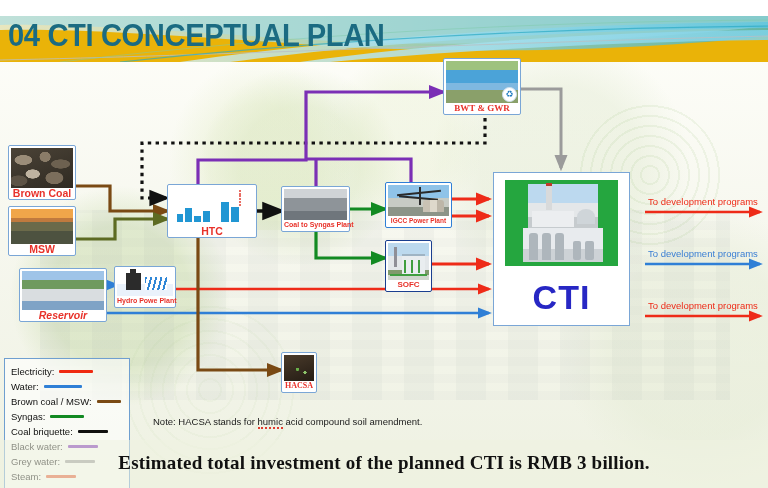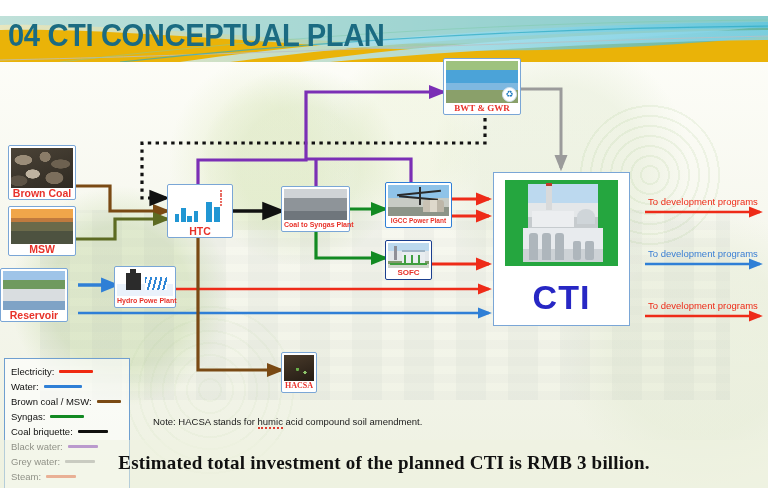--- a/index.html
+++ b/index.html
@@ -292,34 +292,34 @@
   <div class="node big-cap" style="left:8px;top:145px;width:68px;height:55px;">
     <div class="thumb th-coal"></div>
     <div class="cap">Brown Coal</div>
   </div>
 
   <div class="node big-cap" style="left:8px;top:206px;width:68px;height:50px;">
     <div class="thumb th-msw"></div>
     <div class="cap">MSW</div>
   </div>
 
-  <div class="node big-cap" style="left:0;top:268px;width:68px;height:54px;">
+  <div class="node big-cap" style="left:19px;top:268px;width:88px;height:54px;font-style:italic;">
     <div class="thumb th-res"></div>
     <div class="cap">Reservoir</div>
   </div>
 
   <div class="node" style="left:114px;top:266px;width:62px;height:42px;">
     <div class="thumb th-hydro">
       <div class="hy-b"></div>
       <div class="hy-w"></div>
     </div>
     <div class="cap" style="font-size:7px;">Hydro Powe Plant</div>
   </div>
 
-  <div class="node big-cap" style="left:167px;top:184px;width:66px;height:54px;">
+  <div class="node big-cap" style="left:167px;top:184px;width:90px;height:54px;">
     <div class="thumb th-htc">
       <div class="htc-bars">
         <i style="left:2%;width:9%;height:30%"></i>
         <i style="left:14%;width:9%;height:52%"></i>
         <i style="left:26%;width:9%;height:22%"></i>
         <i style="left:38%;width:9%;height:40%"></i>
         <i style="left:62%;width:11%;height:74%"></i>
         <i style="left:76%;width:11%;height:56%"></i>
       </div>
       <div class="htc-dots">
@@ -342,21 +342,21 @@
   <div class="node" style="left:385px;top:182px;width:67px;height:46px;border-color:#2f7fd6;">
     <div class="thumb th-igcc">
       <div class="ig-t"></div>
       <div class="ig-x"></div>
       <div class="ig-x2"></div>
       <div class="ig-tow"></div>
     </div>
     <div class="cap" style="font-size:6.5px;">IGCC Power Plant</div>
   </div>
 
-  <div class="node big-cap" style="left:385px;top:240px;width:47px;height:40px;border-color:#1b3f8f;">
+  <div class="node big-cap" style="left:385px;top:240px;width:47px;height:52px;border-color:#1b3f8f;">
     <div class="thumb th-sofc">
       <div class="so-st"></div>
       <div class="so-b"></div>
       <div class="so-g"></div>
       <div class="so-line"></div>
     </div>
     <div class="cap" style="font-size:8px;">SOFC</div>
   </div>
 
   <div class="node serif-cap" style="left:443px;top:58px;width:78px;height:57px;">

